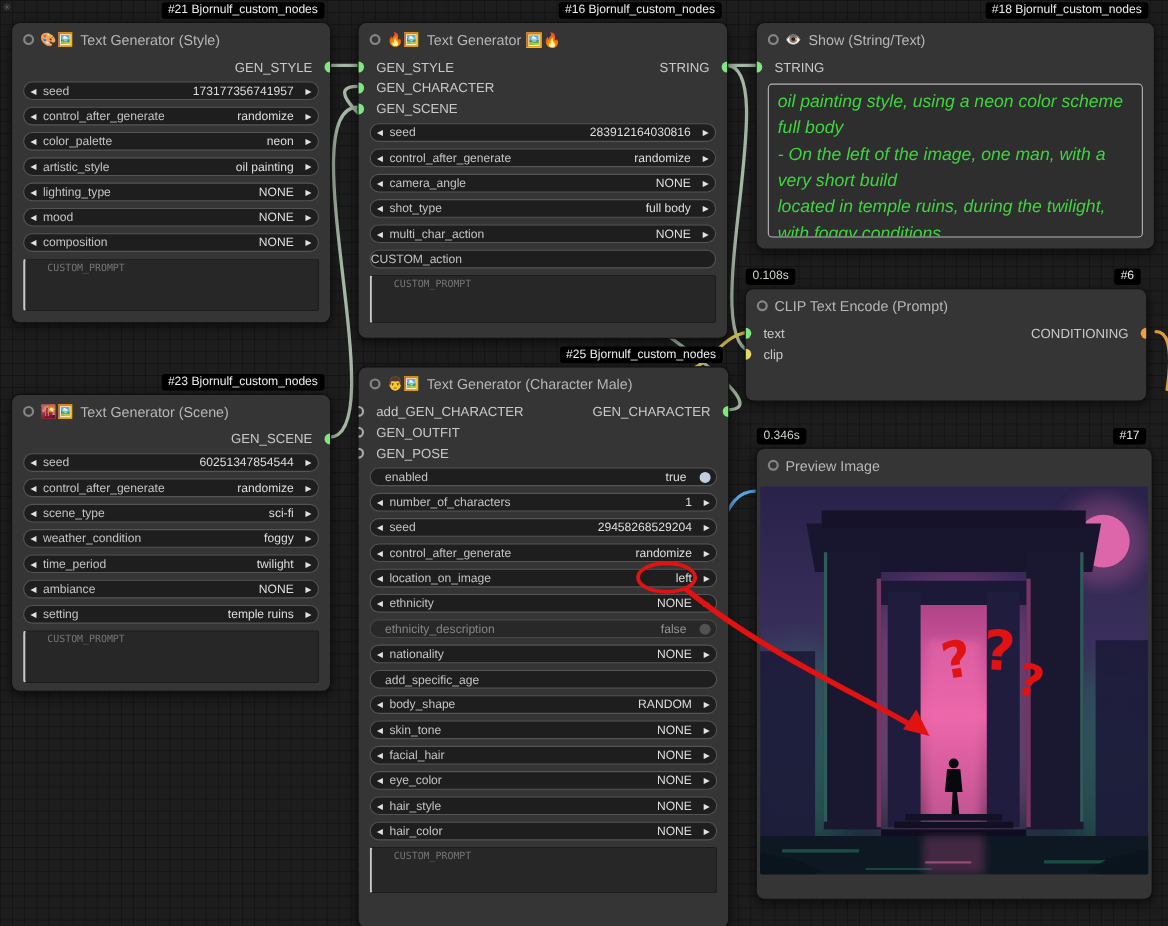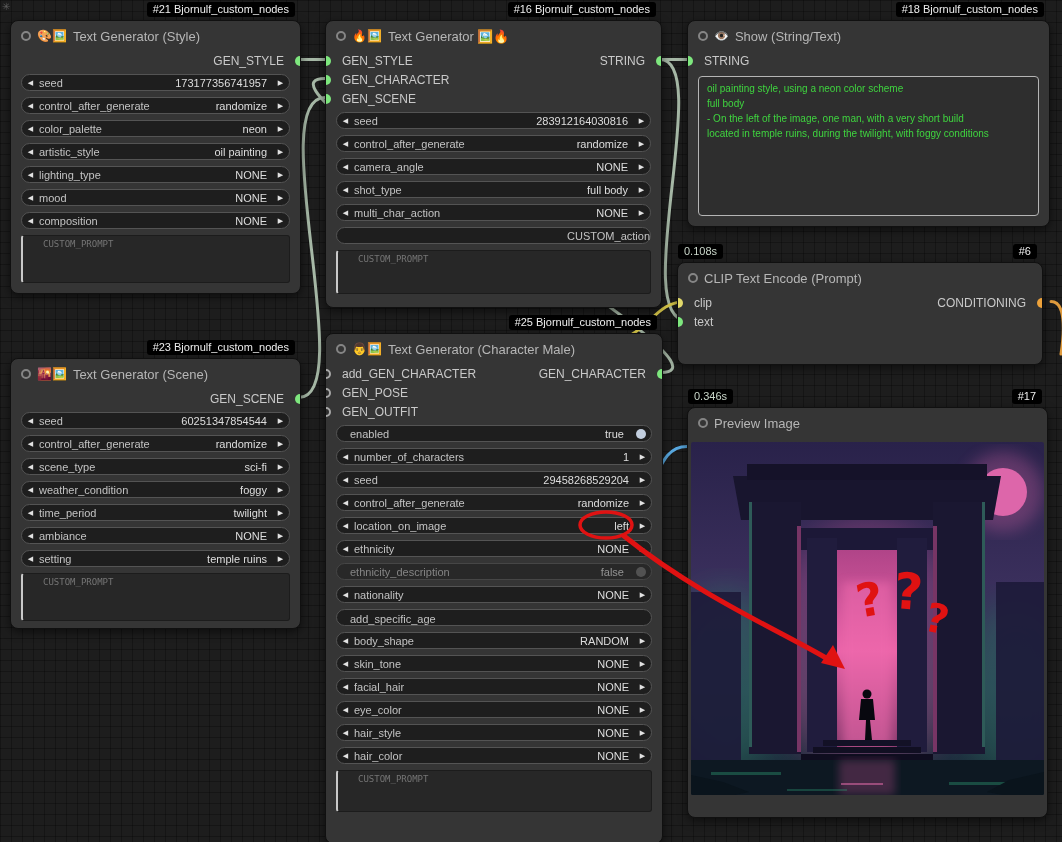--- a/index.html
+++ b/index.html
@@ -38,31 +38,31 @@
 
   .widgets{padding-top:4px;}
   .widget{display:flex;align-items:center;height:17px;margin:0 10px 6px;background:#1e1e1e;border:1px solid #545454;
           border-radius:9px;font-size:11px;color:#cfcfcf;box-sizing:border-box;}
   .widget .arr{flex:0 0 17px;text-align:center;font-size:7px;color:#e2e2e2;cursor:pointer;}
   .widget .wl{white-space:nowrap;color:#c3c3c3;}
   .widget .wv{margin-left:auto;padding-right:5px;color:#dedede;white-space:nowrap;}
   .widget.toggle{padding:0 5px 0 13px;}
   .widget .knob{flex:0 0 10px;width:10px;height:10px;border-radius:50%;margin-left:7px;background:#6b6b6b;}
   .widget .knob.on{background:#c2cede;}
-  .widget.button{justify-content:flex-end;}
+  .widget.button{justify-content:flex-start;}
   .widget.text{padding-left:13px;align-items:flex-end;}
   .widget.dim{opacity:.55;}
 
   .cprompt{display:block;width:calc(100% - 20px);margin:4px 10px;background:#272727;border:1px solid #1c1c1c;
            border-left:2px solid #c9c9c9;border-radius:3px;color:#bbb;font-family:"DejaVu Sans Mono",monospace;
            font-size:9px;padding:3px 20px;resize:none;box-sizing:border-box;}
   .cprompt::placeholder{color:#757575;}
 
   .showtext{margin:6px 10px;height:130px;background:#2e2e2e;border:1px solid #b5b5b5;border-radius:4px;
-            color:#3fd43f;font-size:10px;line-height:1.5;padding:4px 8px;white-space:pre-wrap;overflow:hidden;box-sizing:content-box;}
+            color:#3fd43f;font-size:16px;line-height:1.5;padding:4px 8px;white-space:pre-wrap;overflow:hidden;box-sizing:content-box;font-style:italic;}
 
   .pimg{display:block;margin:4px 3px 0;border-radius:2px;}
 
   #n-style{left:10px;top:20px;width:289px;height:272px;}
   #n-gen{left:325px;top:20px;width:335px;height:286px;}
   #n-show{left:687px;top:20px;width:361px;height:205px;}
   #n-clip{left:677px;top:262px;width:364px;height:101px;}
   #n-scene{left:10px;top:358px;width:289px;height:269px;}
   #n-char{left:325px;top:333px;width:336px;height:509px;}
   #n-preview{left:687px;top:407px;width:359px;height:409px;}
@@ -250,26 +250,26 @@
   <div class="badge timing">0.108s</div>
   <div class="badge">#6</div>
   <div class="nbody">
     <div class="head">
       <span class="cdot"></span>
       <span class="ntitle">CLIP Text Encode (Prompt)</span>
     </div>
     <div class="ports">
       <div class="in-col">
           <div class="port in">
+            <span class="dot" style="--dotc: #7ee77e;"></span>
+            <span class="plabel">text</span>
+          </div>
+          <div class="port in">
             <span class="dot" style="--dotc: #e2d96b;"></span>
             <span class="plabel">clip</span>
-          </div>
-          <div class="port in">
-            <span class="dot" style="--dotc: #7ee77e;"></span>
-            <span class="plabel">text</span>
           </div>
         </div>
       <div class="out-col">
           <div class="port out">
             <span class="plabel">CONDITIONING</span>
             <span class="dot" style="--dotc: #eda23b;"></span>
           </div>
         </div>
     </div>
   </div>
@@ -348,25 +348,25 @@
       <span class="ntitle">Text Generator (Character Male)</span>
     </div>
     <div class="ports">
       <div class="in-col">
           <div class="port in">
             <span class="dot hollow" style="--dotc: #a8a8a8;"></span>
             <span class="plabel">add_GEN_CHARACTER</span>
           </div>
           <div class="port in">
             <span class="dot hollow" style="--dotc: #a8a8a8;"></span>
+            <span class="plabel">GEN_OUTFIT</span>
+          </div>
+          <div class="port in">
+            <span class="dot hollow" style="--dotc: #a8a8a8;"></span>
             <span class="plabel">GEN_POSE</span>
-          </div>
-          <div class="port in">
-            <span class="dot hollow" style="--dotc: #a8a8a8;"></span>
-            <span class="plabel">GEN_OUTFIT</span>
           </div>
         </div>
       <div class="out-col">
           <div class="port out">
             <span class="plabel">GEN_CHARACTER</span>
             <span class="dot" style="--dotc: #7ee77e;"></span>
           </div>
         </div>
     </div>
     <div class="widgets">

